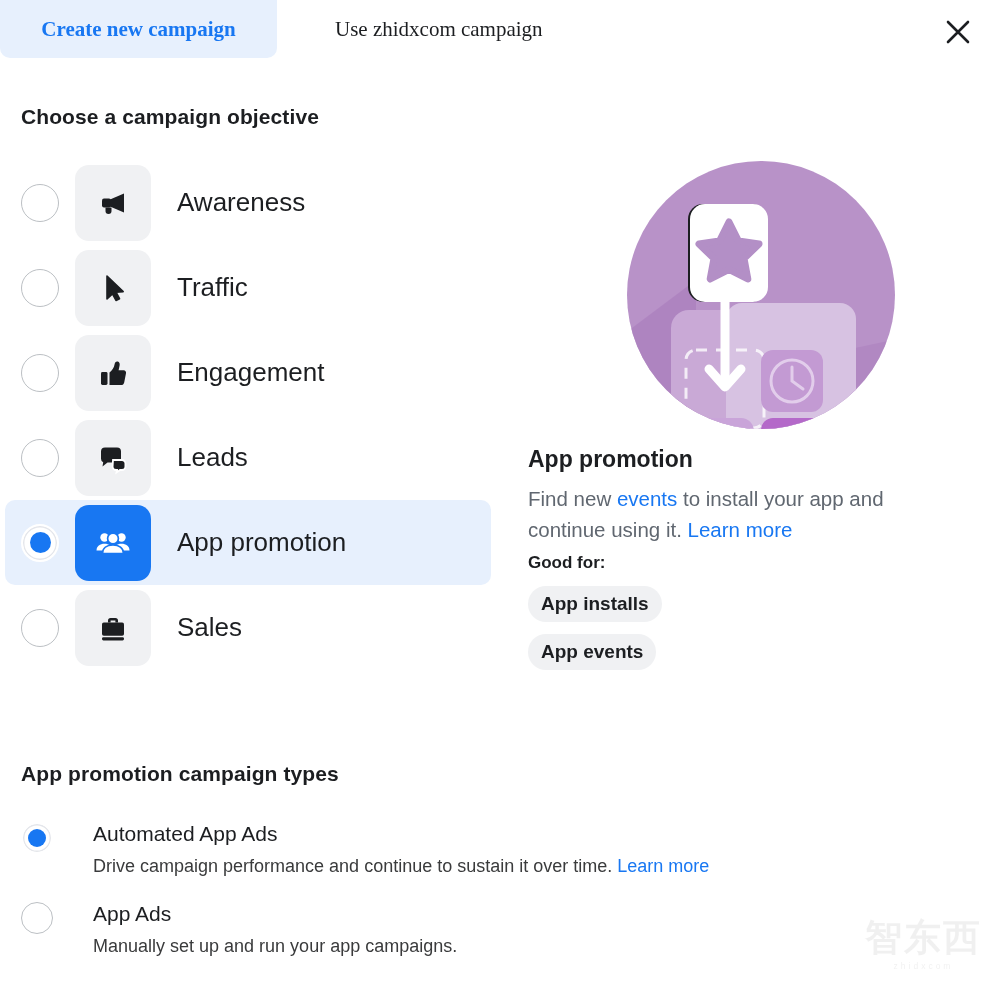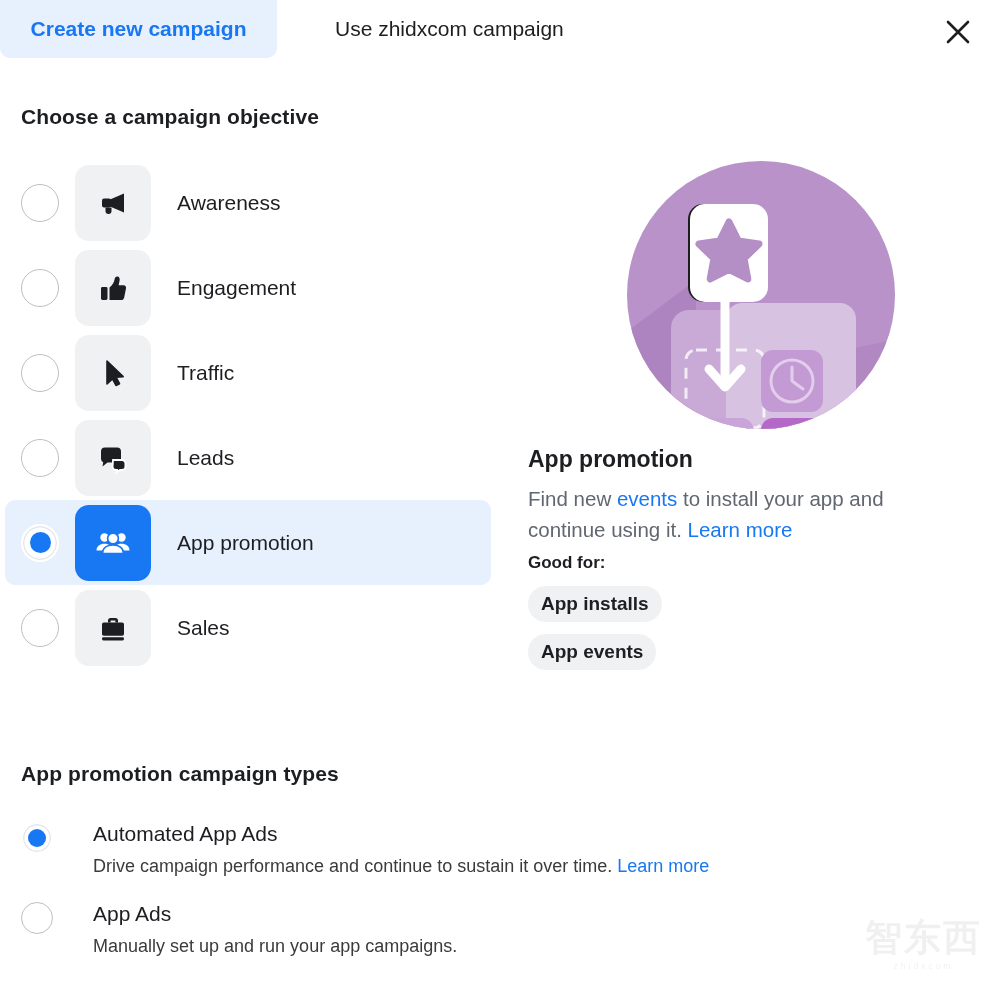--- a/index.html
+++ b/index.html
@@ -18,20 +18,21 @@
     background: #ffffff;
   }
 
   
   .tabbar {
     position: absolute;
     left: 0; top: 0;
     width: 1000px; height: 58px;
     display: flex;
     align-items: flex-start;
+    font-family: Liberation Serif, serif;
   }
   .tab {
     height: 58px;
     display: flex;
     align-items: center;
     justify-content: center;
     font-size: 21px;
     font-weight: 700;
     padding: 0 22px;
     cursor: pointer;
@@ -124,21 +125,21 @@
     flex: 0 0 auto;
     display: flex;
     align-items: center;
     justify-content: center;
   }
   .tile.accent { background: #1877f2; }
   .tile svg { display: block; }
 
   .objective-label {
     margin-left: 26px;
-    font-size: 21px;
+    font-size: 26px;
     color: #1c1e21;
   }
 
   
   .detail {
     position: absolute;
     left: 528px;
     top: 160px;
     width: 440px;
   }
@@ -283,43 +284,43 @@
     <div class="objective-row">
       <div class="radio"></div>
       <div class="tile">
         <svg width="40" height="40" viewBox="0 0 40 40">
           <path d="M31 10.5 L31 29.5 L17 23.5 L17 16.5 Z" fill="#1c1e21"></path>
           <rect x="9" y="15.5" width="9" height="9" rx="2" fill="#1c1e21"></rect>
           <path d="M12.5 24.5 L12.5 28 a3 3 0 0 0 6 0 L18.5 24.5 Z" fill="#1c1e21"></path>
         </svg>
       </div>
       <div class="objective-label">Awareness</div>
+    </div>
+
+    <div class="objective-row">
+      <div class="radio"></div>
+      <div class="tile">
+        <svg width="40" height="40" viewBox="0 0 40 40">
+          <path d="M14 8 L14 31 L19.5 25.8 L23 32.5 L26.5 30.7 L23.2 24.3 L30.2 23.6 Z" fill="#1c1e21" stroke="#1c1e21" stroke-width="1.6" stroke-linejoin="round"></path>
+        </svg>
+      </div>
+      <div class="objective-label">Traffic</div>
     </div>
 
     <div class="objective-row">
       <div class="radio"></div>
       <div class="tile">
         <svg width="40" height="40" viewBox="0 0 40 40">
           <rect x="8" y="19" width="6.5" height="13" rx="1.4" fill="#1c1e21"></rect>
           <path d="M16.5 19.5 C18.8 17.6 21.2 14.6 21.6 11.2 C21.8 9.2 23.2 8 24.8 8.5
                    C26.3 9 27 10.6 26.6 12.4 L25.6 17.2 L30.6 17.2 C32.3 17.2 33.4 18.7 33 20.3
                    L31.2 29.4 C30.9 31 29.6 32 28.1 32 L16.5 32 Z" fill="#1c1e21"></path>
         </svg>
       </div>
       <div class="objective-label">Engagement</div>
-    </div>
-
-    <div class="objective-row">
-      <div class="radio"></div>
-      <div class="tile">
-        <svg width="40" height="40" viewBox="0 0 40 40">
-          <path d="M14 8 L14 31 L19.5 25.8 L23 32.5 L26.5 30.7 L23.2 24.3 L30.2 23.6 Z" fill="#1c1e21" stroke="#1c1e21" stroke-width="1.6" stroke-linejoin="round"></path>
-        </svg>
-      </div>
-      <div class="objective-label">Traffic</div>
     </div>
 
     <div class="objective-row">
       <div class="radio"></div>
       <div class="tile">
         <svg width="40" height="40" viewBox="0 0 40 40">
           <path d="M8 13.5 a4 4 0 0 1 4-4 L24 9.5 a4 4 0 0 1 4 4 L28 20.5
                    a4 4 0 0 1 -4 4 L14.5 24.5 L9.5 28.5 L10.2 24.3
                    a4 4 0 0 1 -2.2 -3.6 Z" fill="#1c1e21"></path>
           <path d="M20 22 L29 22 a3.4 3.4 0 0 1 3.4 3.4 L32.4 28.6

